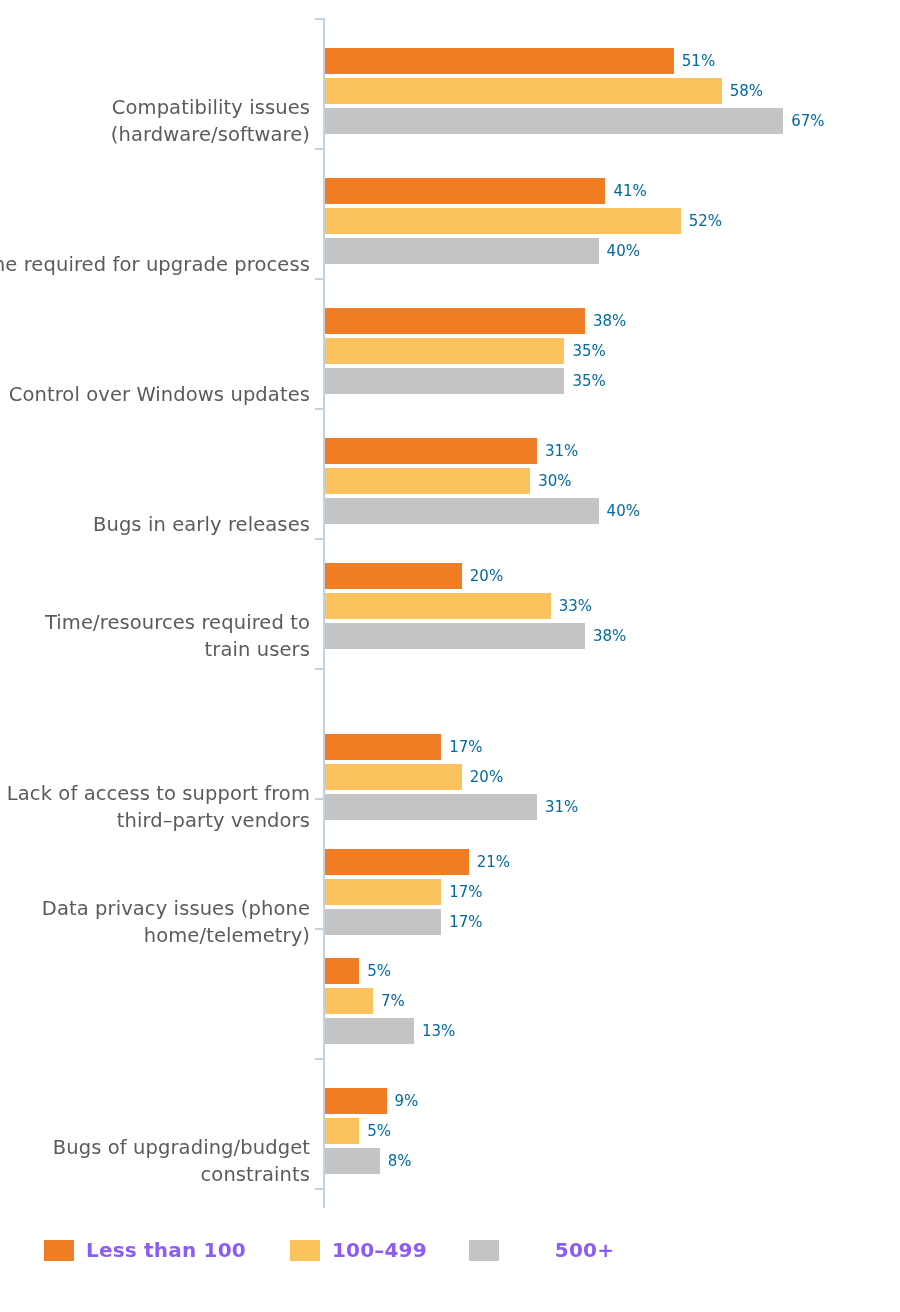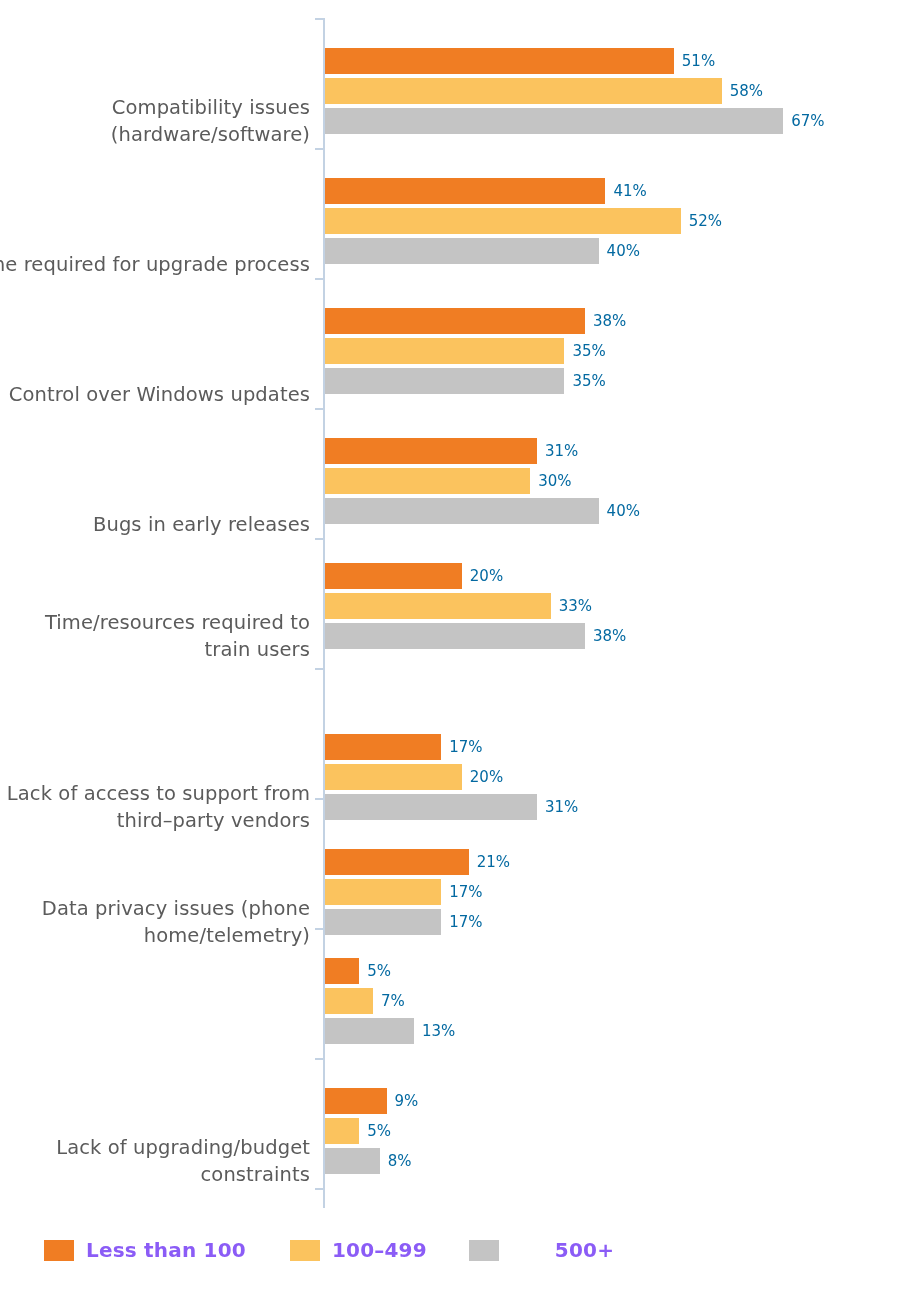--- a/index.html
+++ b/index.html
@@ -312,21 +312,21 @@
               <div class="bar-value">7%</div>
             </div>
             <div class="bar-row r2">
               <div class="bar s2" style="width: 88.92px; background: rgb(196, 196, 196);"></div>
               <div class="bar-value">13%</div>
             </div>
           </div>
         </div>
         <div class="cat-group" style="top: 1058px;">
           <div class="cat-label">
-            <span>Lack of upgrading/budget</span>
+            <span>Bugs of upgrading/budget</span>
             <span>constraints</span>
           </div>
           <div class="bars-wrap">
             <div class="bar-row r0">
               <div class="bar s0" style="width: 61.56px; background: rgb(240, 125, 35);"></div>
               <div class="bar-value">9%</div>
             </div>
             <div class="bar-row r1">
               <div class="bar s1" style="width: 34.2px; background: rgb(251, 195, 94);"></div>
               <div class="bar-value">5%</div>

